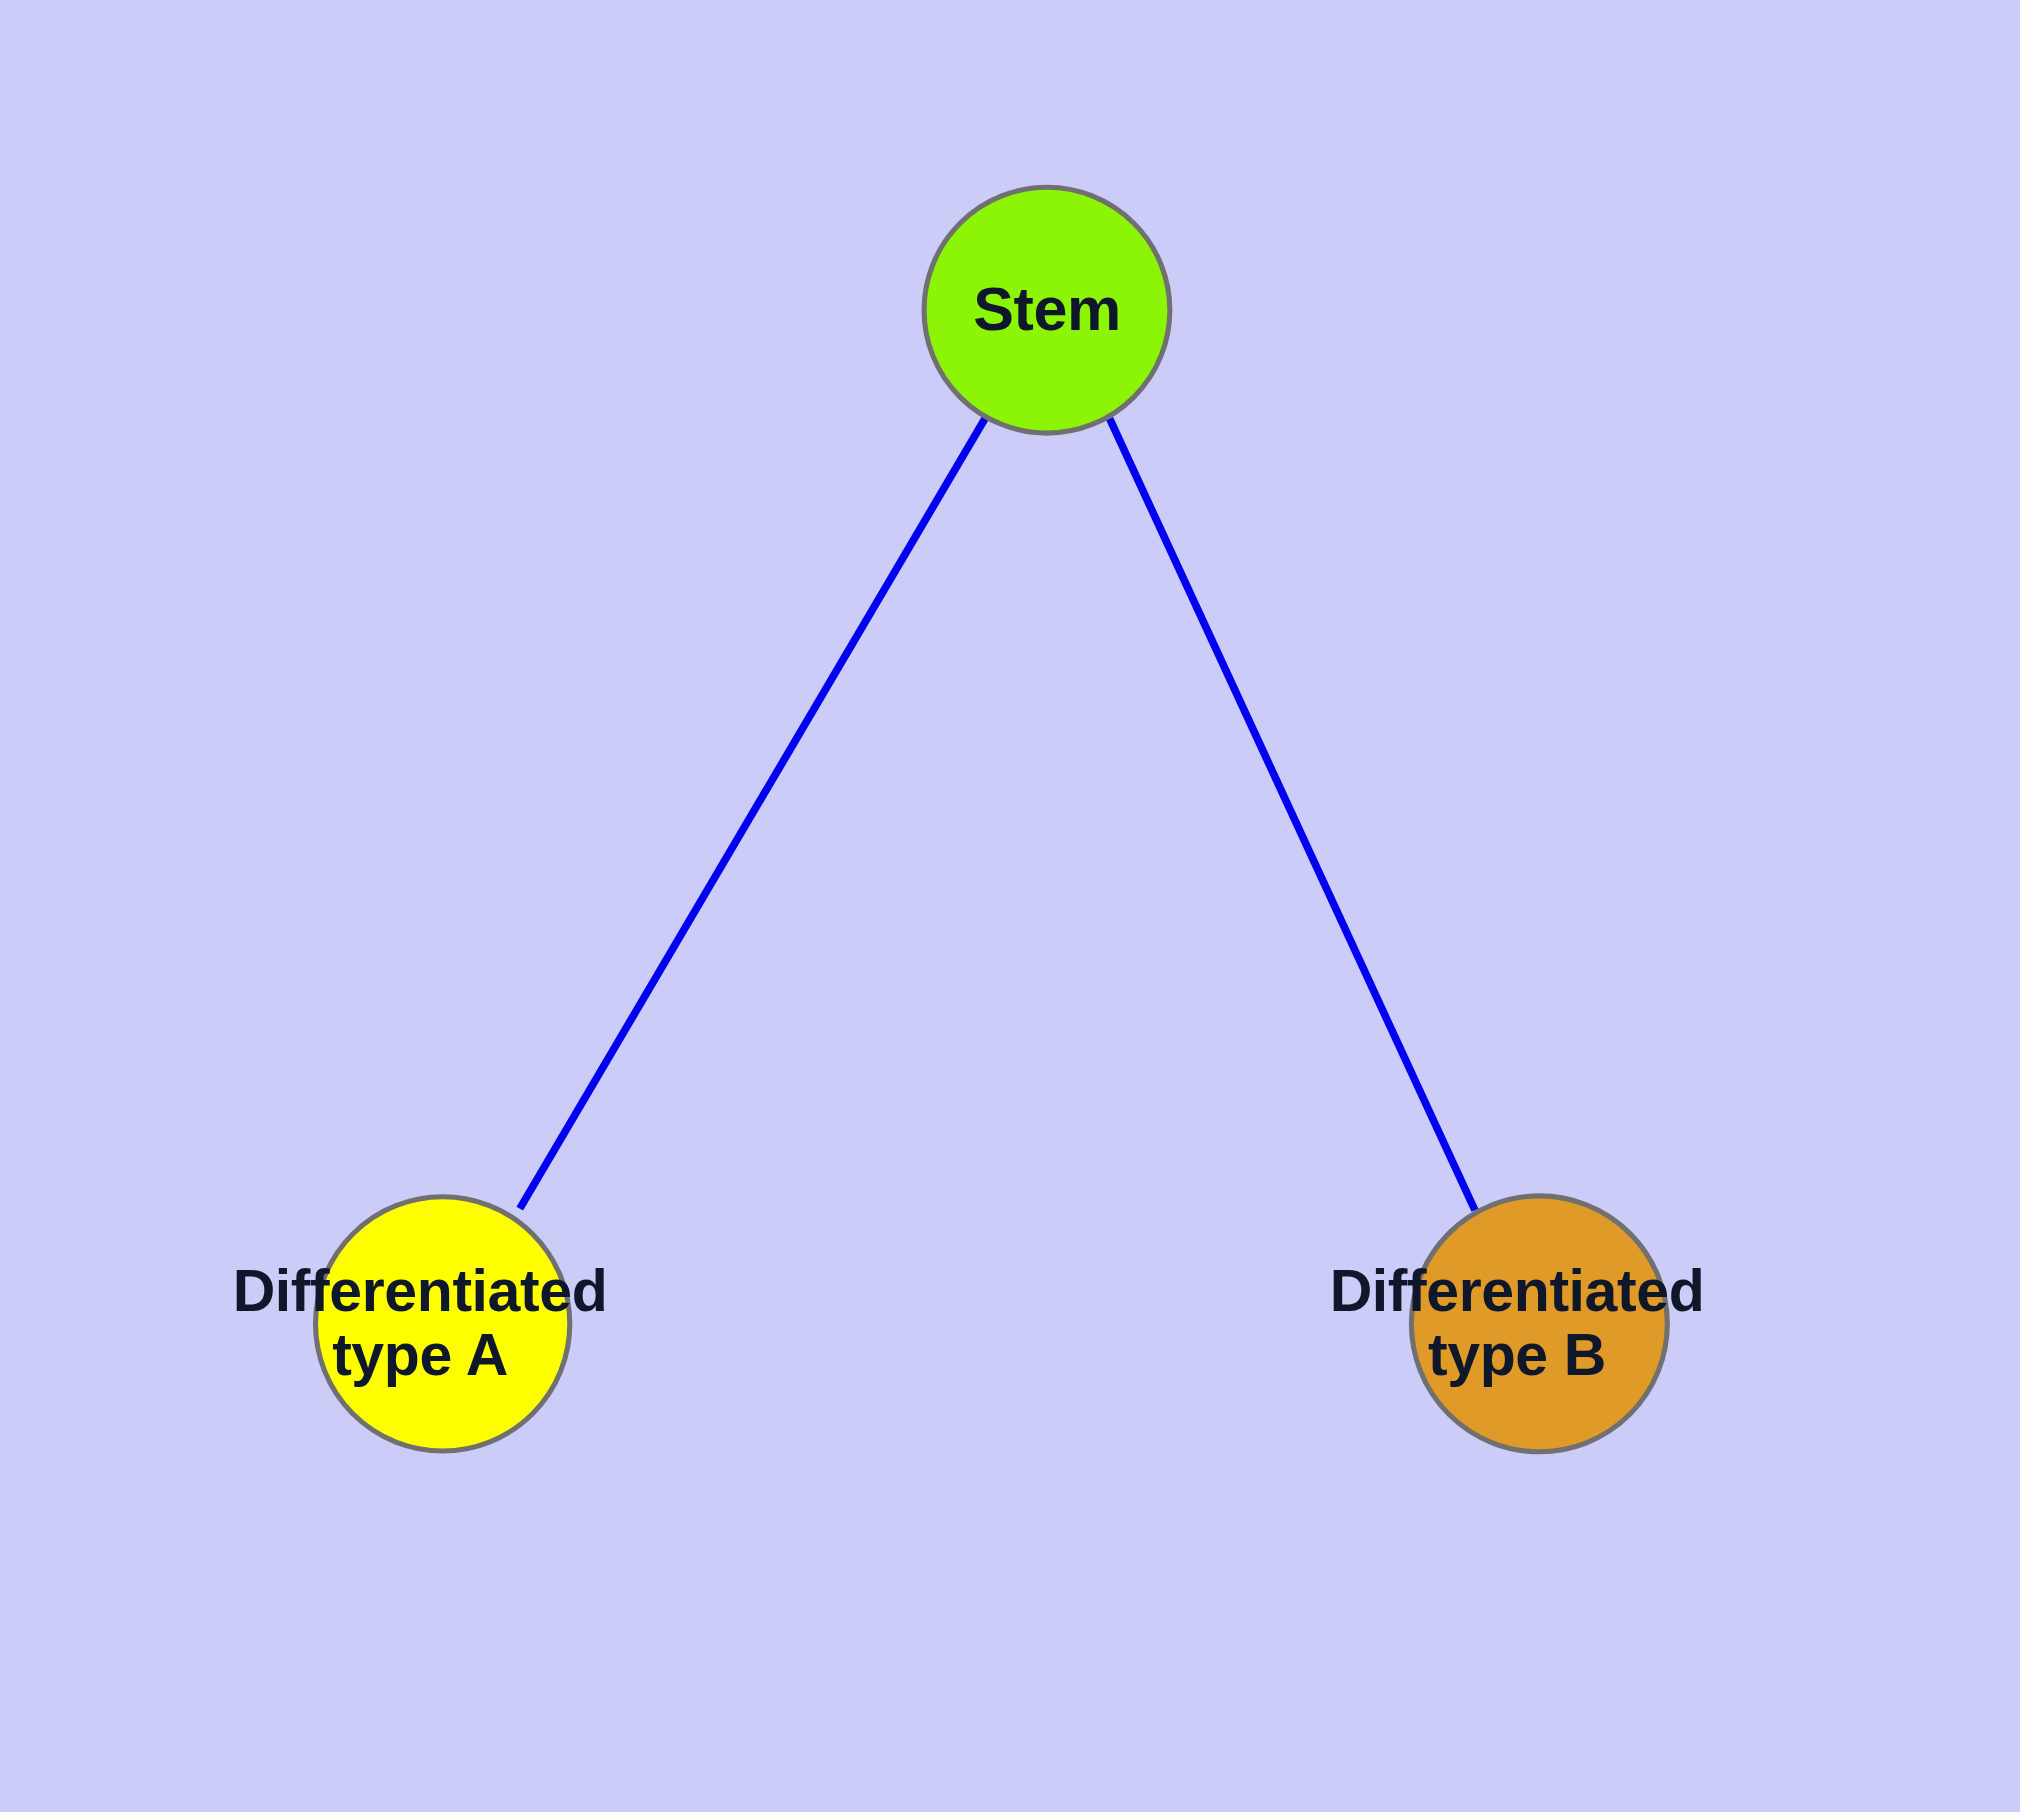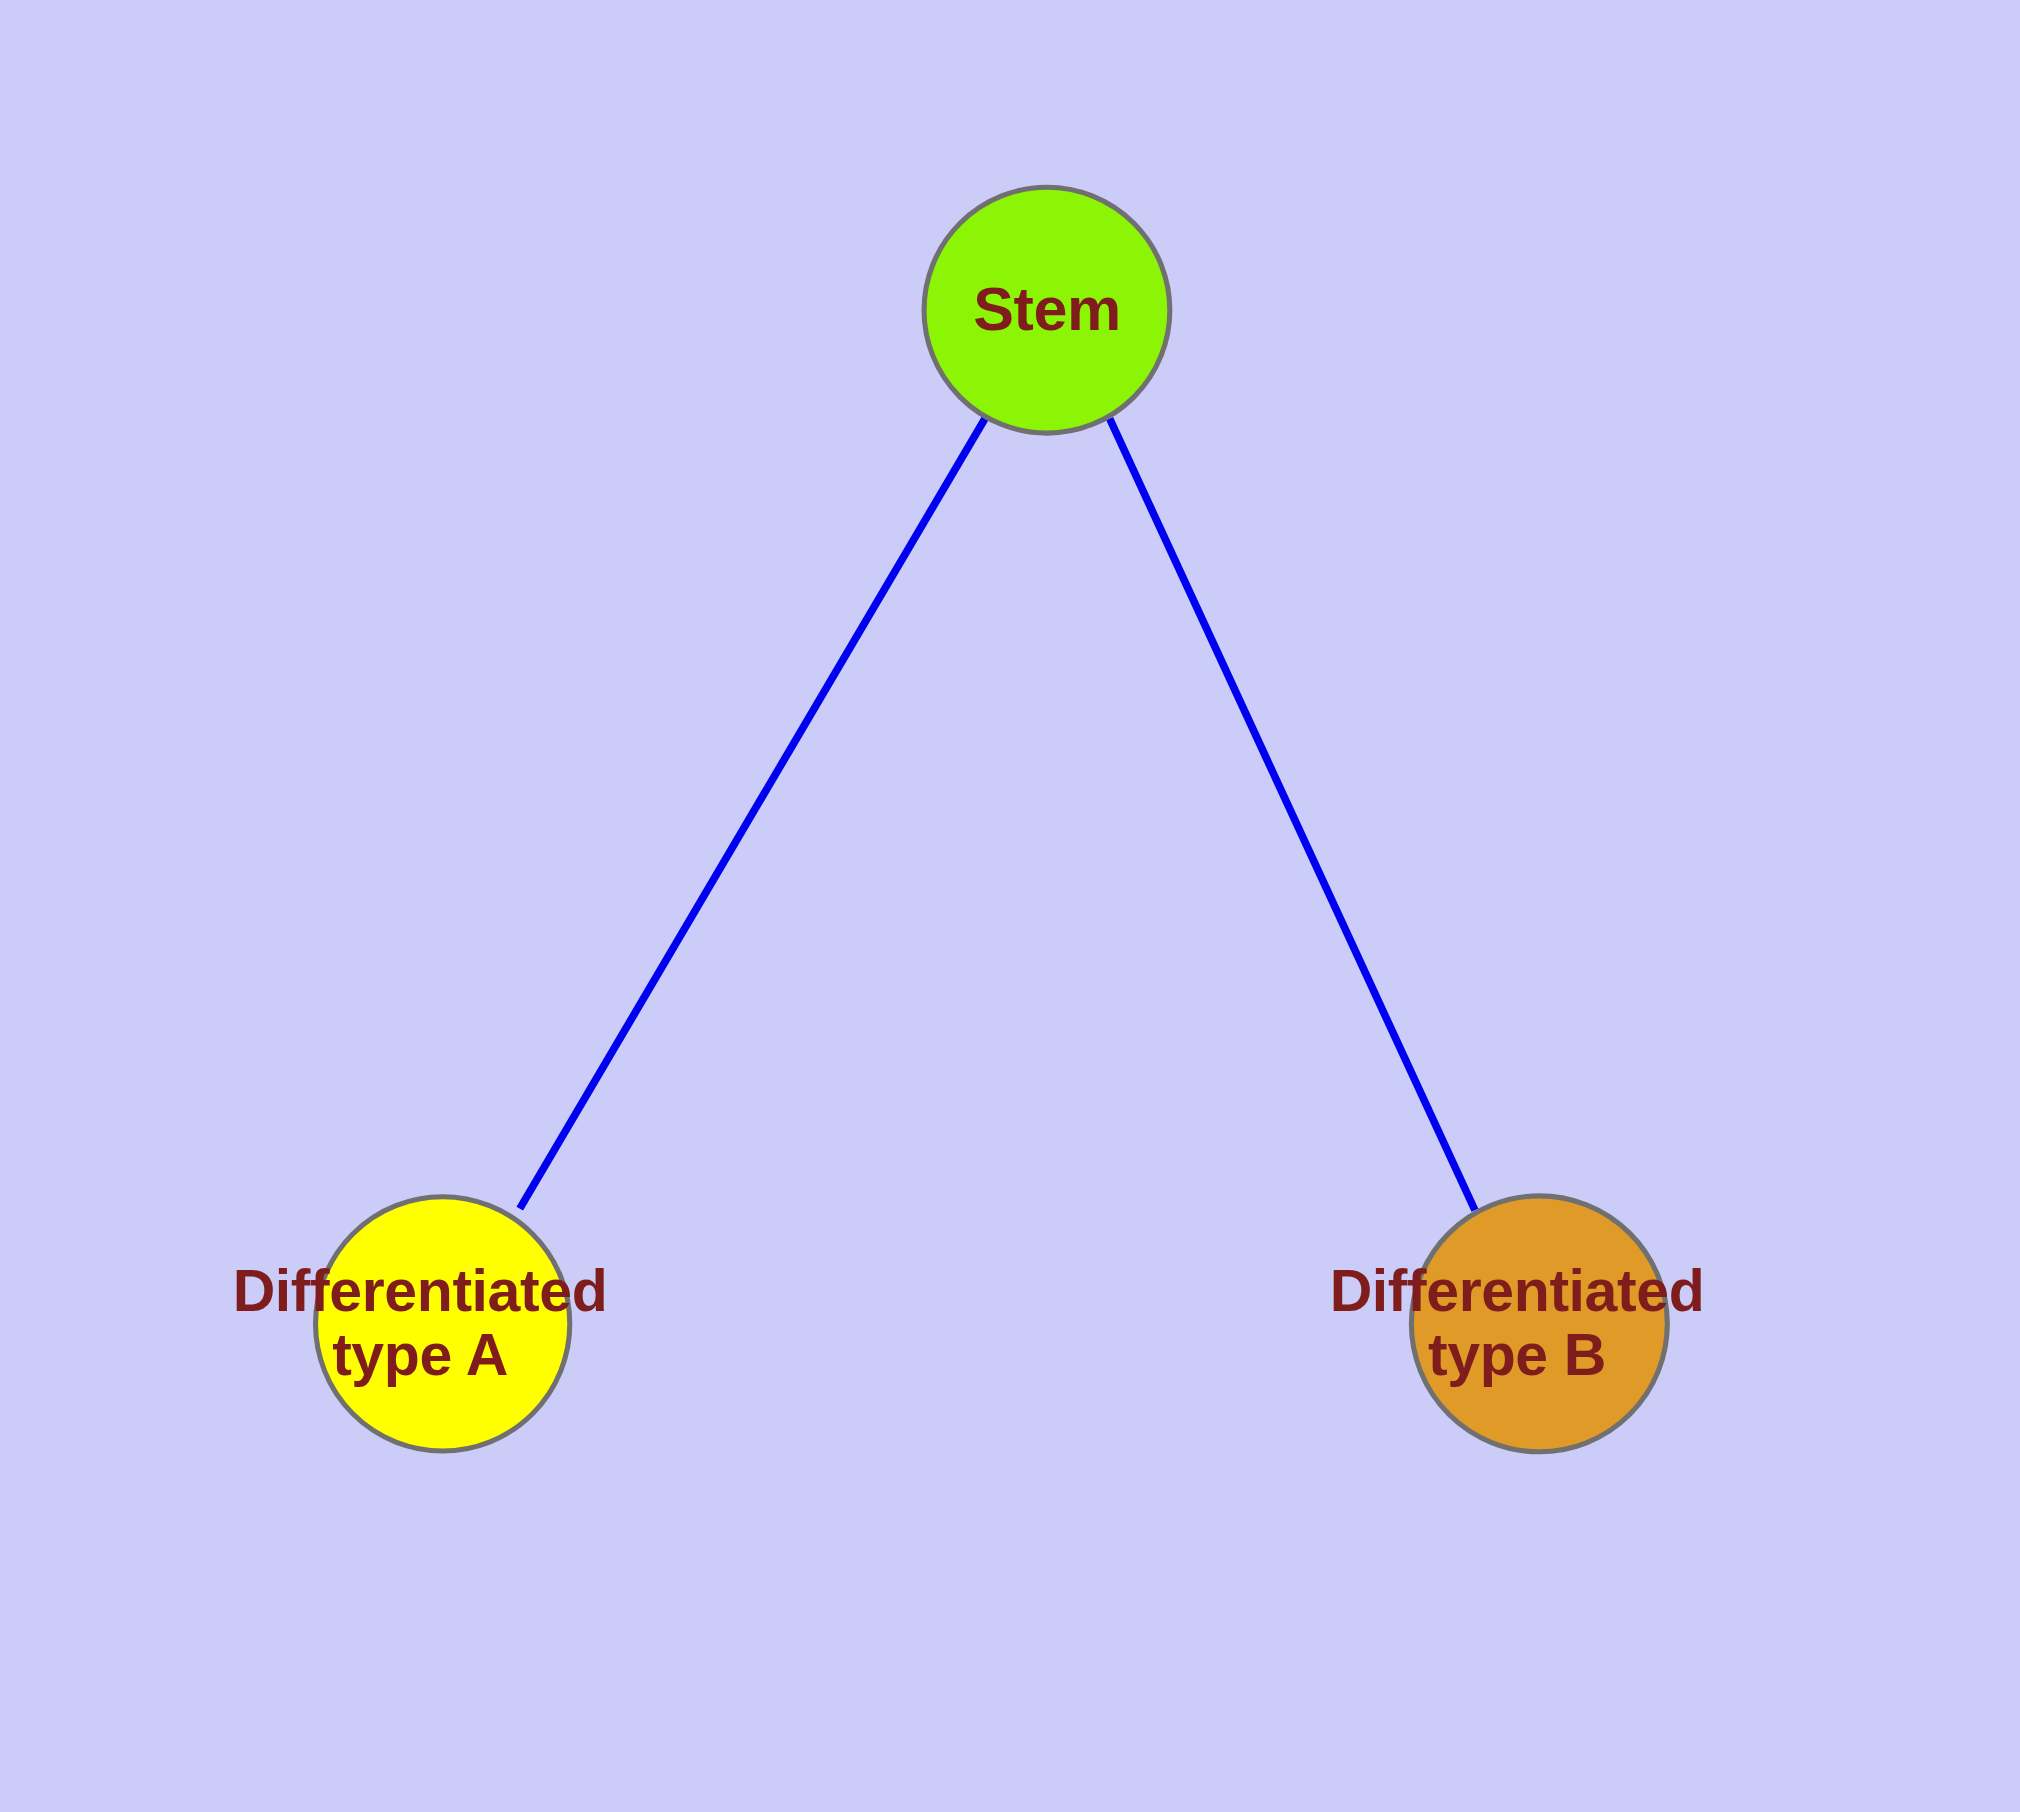--- a/index.html
+++ b/index.html
@@ -31,21 +31,21 @@
   }
   .node-circle {
     stroke: #707070;
     stroke-width: 6;
   }
   .node-label {
     position: absolute;
     text-align: center;
     font-family: "Liberation Sans", sans-serif;
     font-weight: bold;
-    color: #7f1d1d;
+    color: #0f172a;
     line-height: 1.08;
     white-space: pre;
     pointer-events: none;
     letter-spacing: -0.4px;
   }
   #label-stem {
     font-size: 61px;
     left: 1047px;
     top: 310px;
     transform: translate(-50%, -50%);

